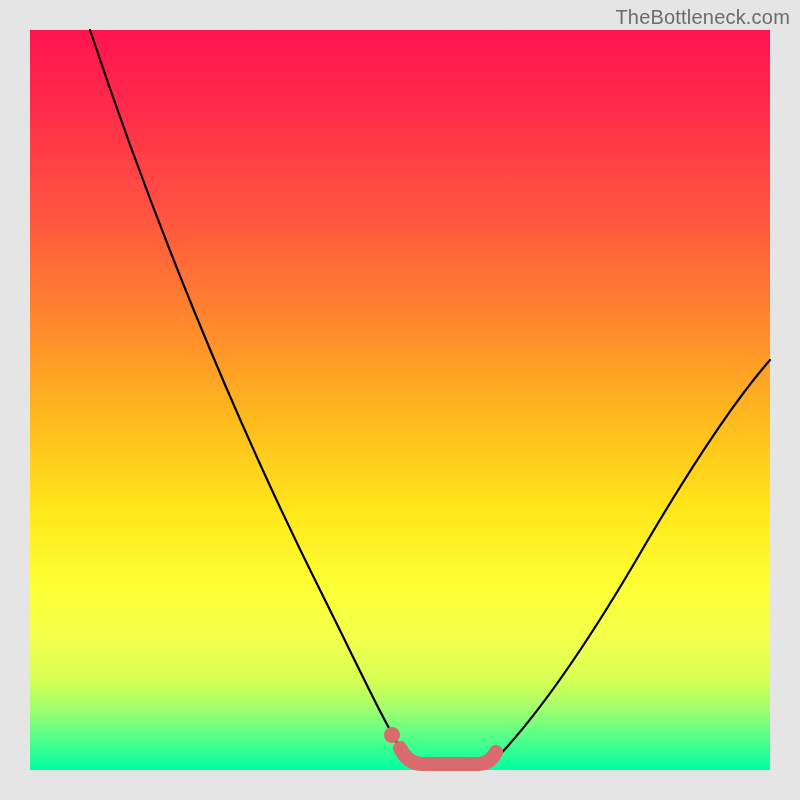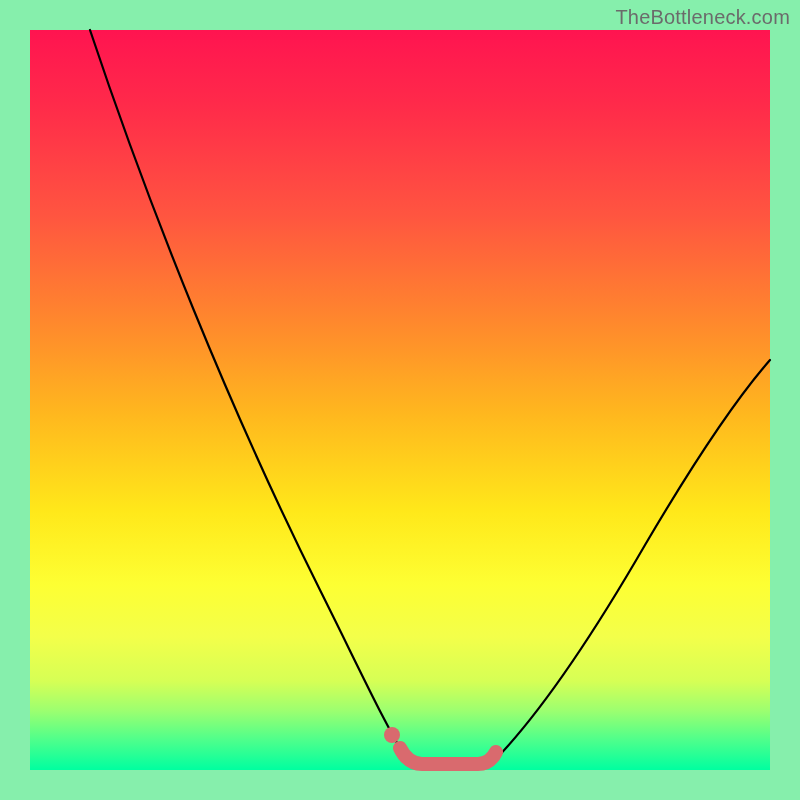--- a/index.html
+++ b/index.html
@@ -8,21 +8,21 @@
     width: 800px;
     height: 800px;
     background: #000;
     overflow: hidden;
     font-family: Arial, Helvetica, sans-serif;
   }
   .frame {
     position: relative;
     width: 800px;
     height: 800px;
-    background: #86efac;
+    background: #e5e5e5;
   }
   .plot-area {
     position: absolute;
     left: 30px;
     top: 30px;
     width: 740px;
     height: 740px;
     
     background: linear-gradient(
       to bottom,

